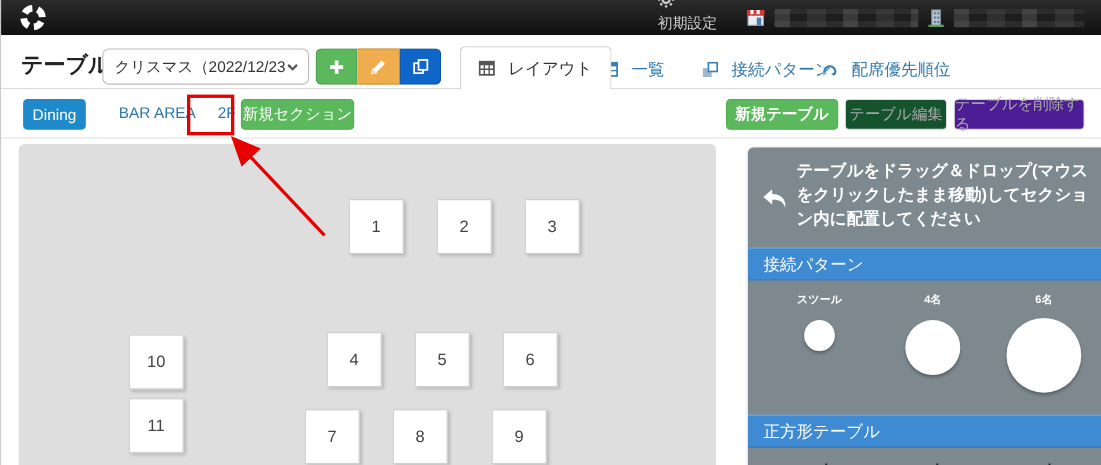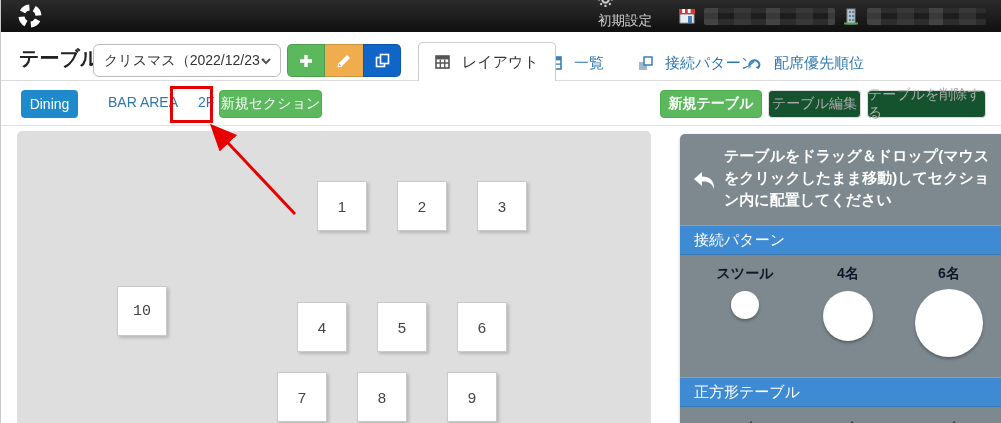--- a/index.html
+++ b/index.html
@@ -51,37 +51,37 @@
   
   .sec-btn{position:absolute;top:58px;height:28px;display:flex;align-items:center;justify-content:center;
     border-radius:4px;font-size:14px;cursor:pointer;}
   .sec-active{left:20px;width:57px;background:var(--blue);color:#fff;}
   .sec-link{position:absolute;top:62px;font-size:14px;color:var(--link);cursor:pointer;margin-left:16px;}
   .lnk-bar{left:91px;}
   .lnk-2f{left:181px;}
   .sec-new{left:218px;width:103px;background:var(--green);color:#fff;border:1px solid #4cae4c;}
   .act-new{left:659px;width:102px;background:var(--green);color:#fff;border:1px solid #4cae4c;font-weight:bold;}
   .act-edit{left:767px;width:93px;background:#14532d;color:#aaa;border:1px solid #ddd;cursor:default;}
-  .act-del{left:866px;width:119px;background:#14532d;color:#aaa;border:1px solid #ddd;cursor:default;}
+  .act-del{left:866px;width:119px;background:#4c1d95;color:#aaa;border:1px solid #ddd;cursor:default;}
 
   
   .canvas{position:absolute;left:16px;top:131px;width:634px;height:292px;background:var(--canvas);border-radius:5px 5px 0 0;}
   .tbox{position:absolute;width:50px;height:50px;background:#fff;border:1px solid #c9c9c9;
     box-shadow:2px 2px 3px rgba(0,0,0,.18);display:flex;align-items:center;justify-content:center;
     font-size:15px;color:#444;cursor:pointer;}
 
   
   .panel{position:absolute;left:653px;top:134px;width:330px;height:289px;background:var(--panel);
     border-radius:5px 5px 0 0;overflow:hidden;box-shadow:0 1px 3px rgba(0,0,0,.25);margin-left:26px;}
   .instr{display:flex;gap:8px;padding:11px 12px 10px 12px;height:91px;}
   .instr-text{color:#fff;font-weight:bold;font-size:15px;line-height:1.45;}
   .p-head{height:30px;background:var(--panelblue);color:#fff;font-size:15px;display:flex;align-items:center;
     padding-left:14px;border-top:1px solid rgba(255,255,255,.25);border-bottom:1px solid rgba(0,0,0,.15);}
   .circle-body{height:122px;position:relative;}
-  .p-col-label{position:absolute;top:10px;font-size:14px;font-weight:bold;color:#0f172a;transform:translateX(-50%);}
+  .p-col-label{position:absolute;top:10px;font-size:10px;font-weight:bold;color:#ffffff;transform:translateX(-50%);}
   .p-circle{position:absolute;background:#fff;border-radius:50%;box-shadow:0 2px 3px rgba(0,0,0,.3);cursor:grab;transform:translateX(-50%);}
   .c-stool{left:65px;top:36px;width:28px;height:28px;}
   .c-four{left:168px;top:36px;width:50px;height:50px;}
   .c-six{left:269px;top:34px;width:68px;height:68px;}
   .square-body{position:relative;height:40px;}
   .sq-label{position:absolute;top:13px;font-size:14px;font-weight:bold;color:#1f2a30;transform:translateX(-50%);}
 
   
   .overlay{position:absolute;left:0;top:0;width:1001px;height:423px;pointer-events:none;z-index:40;}
   .icon{display:inline-flex;align-items:center;justify-content:center;}
@@ -230,21 +230,22 @@
   <div class="canvas">
     <div class="tbox" style="left:300px;top:50px;">1</div>
     <div class="tbox" style="left:380px;top:50px;">2</div>
     <div class="tbox" style="left:460px;top:50px;">3</div>
     <div class="tbox" style="left:280px;top:171px;">4</div>
     <div class="tbox" style="left:360px;top:171px;">5</div>
     <div class="tbox" style="left:440px;top:171px;">6</div>
     <div class="tbox" style="left:260px;top:241px;">7</div>
     <div class="tbox" style="left:340px;top:241px;">8</div>
     <div class="tbox" style="left:430px;top:241px;">9</div>
-    <div class="tbox" style="left:100px;top:155px;font-family:Liberation Mono, monospace;">10</div>
+    <div class="tbox" style="left:100px;top:173px;">10</div>
+    <div class="tbox" style="left:100px;top:231px;">11</div>
   </div>
 
   <div class="panel">
     <div class="instr">
       <span class="icon" style="margin-top:2px;">
         <svg width="24" height="20" viewBox="0 0 24 20">
           <path d="M10 1L2 8l8 7v-4.4c6.5-.3 10 1.6 12 7.4.6-8.5-4.5-12.6-12-12.6z" fill="#fff"></path>
         </svg>
       </span>
       <span class="instr-text">テーブルをドラッグ＆ドロップ(マウスをクリックしたまま移動)してセクション内に配置してください</span>

